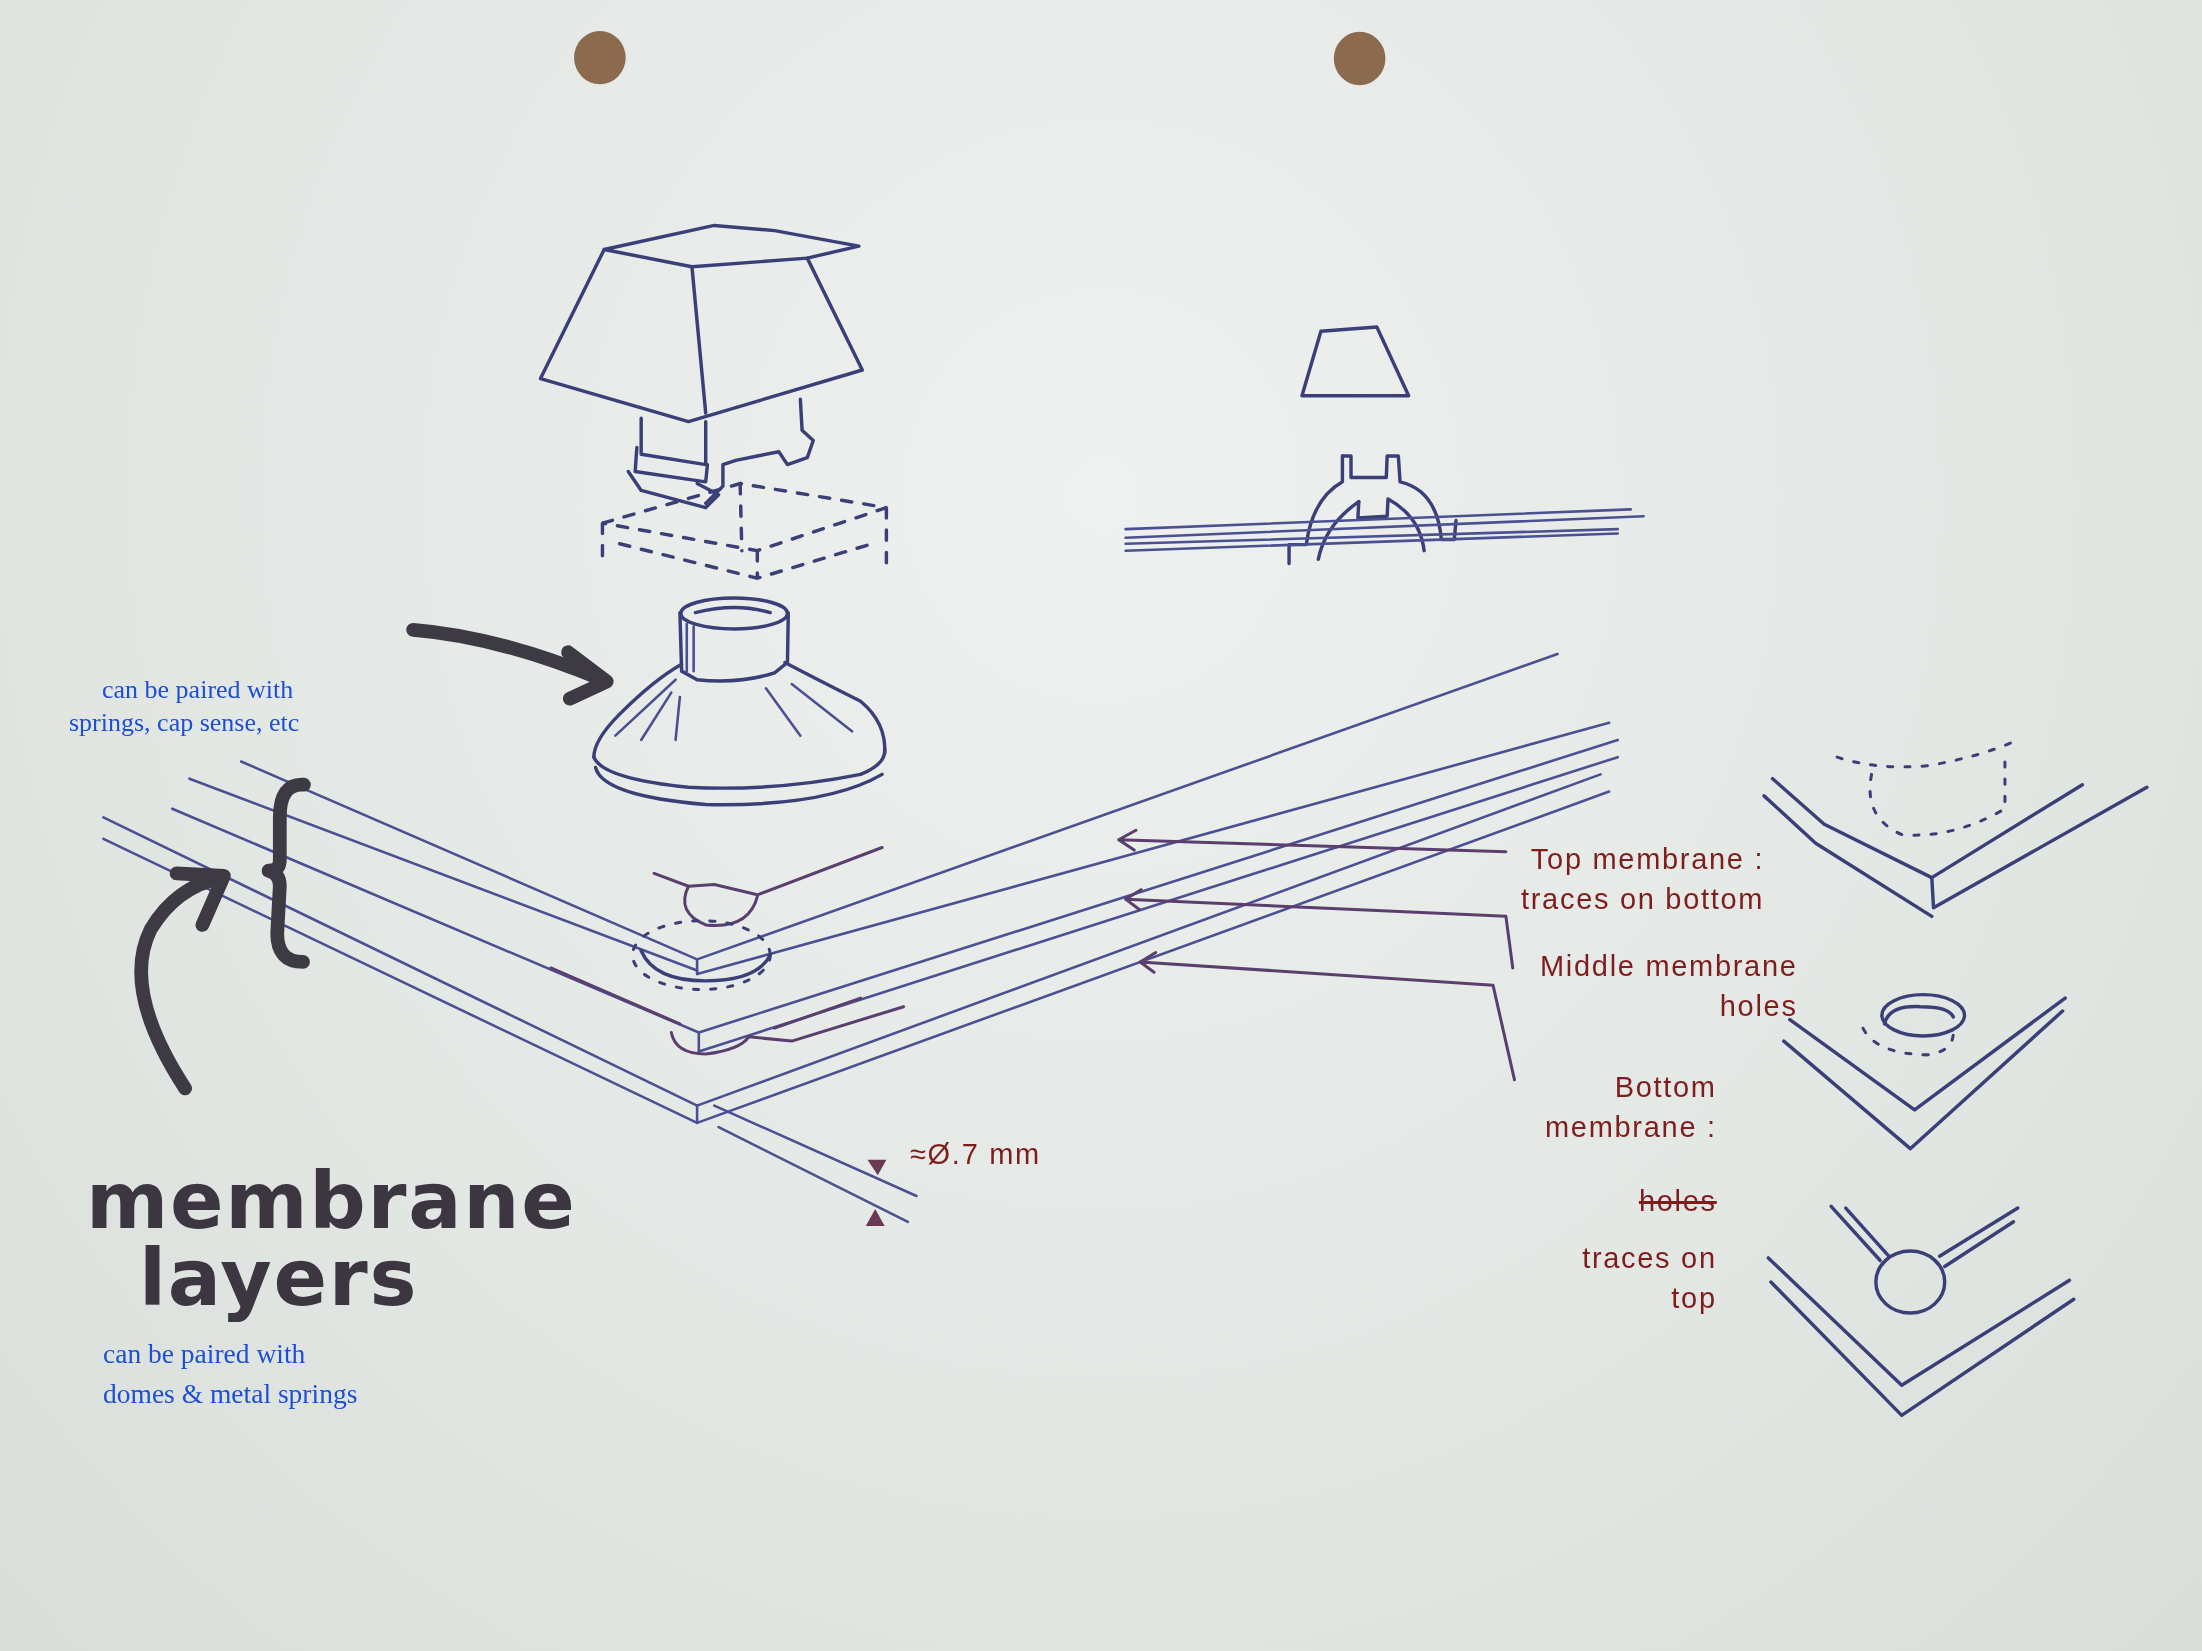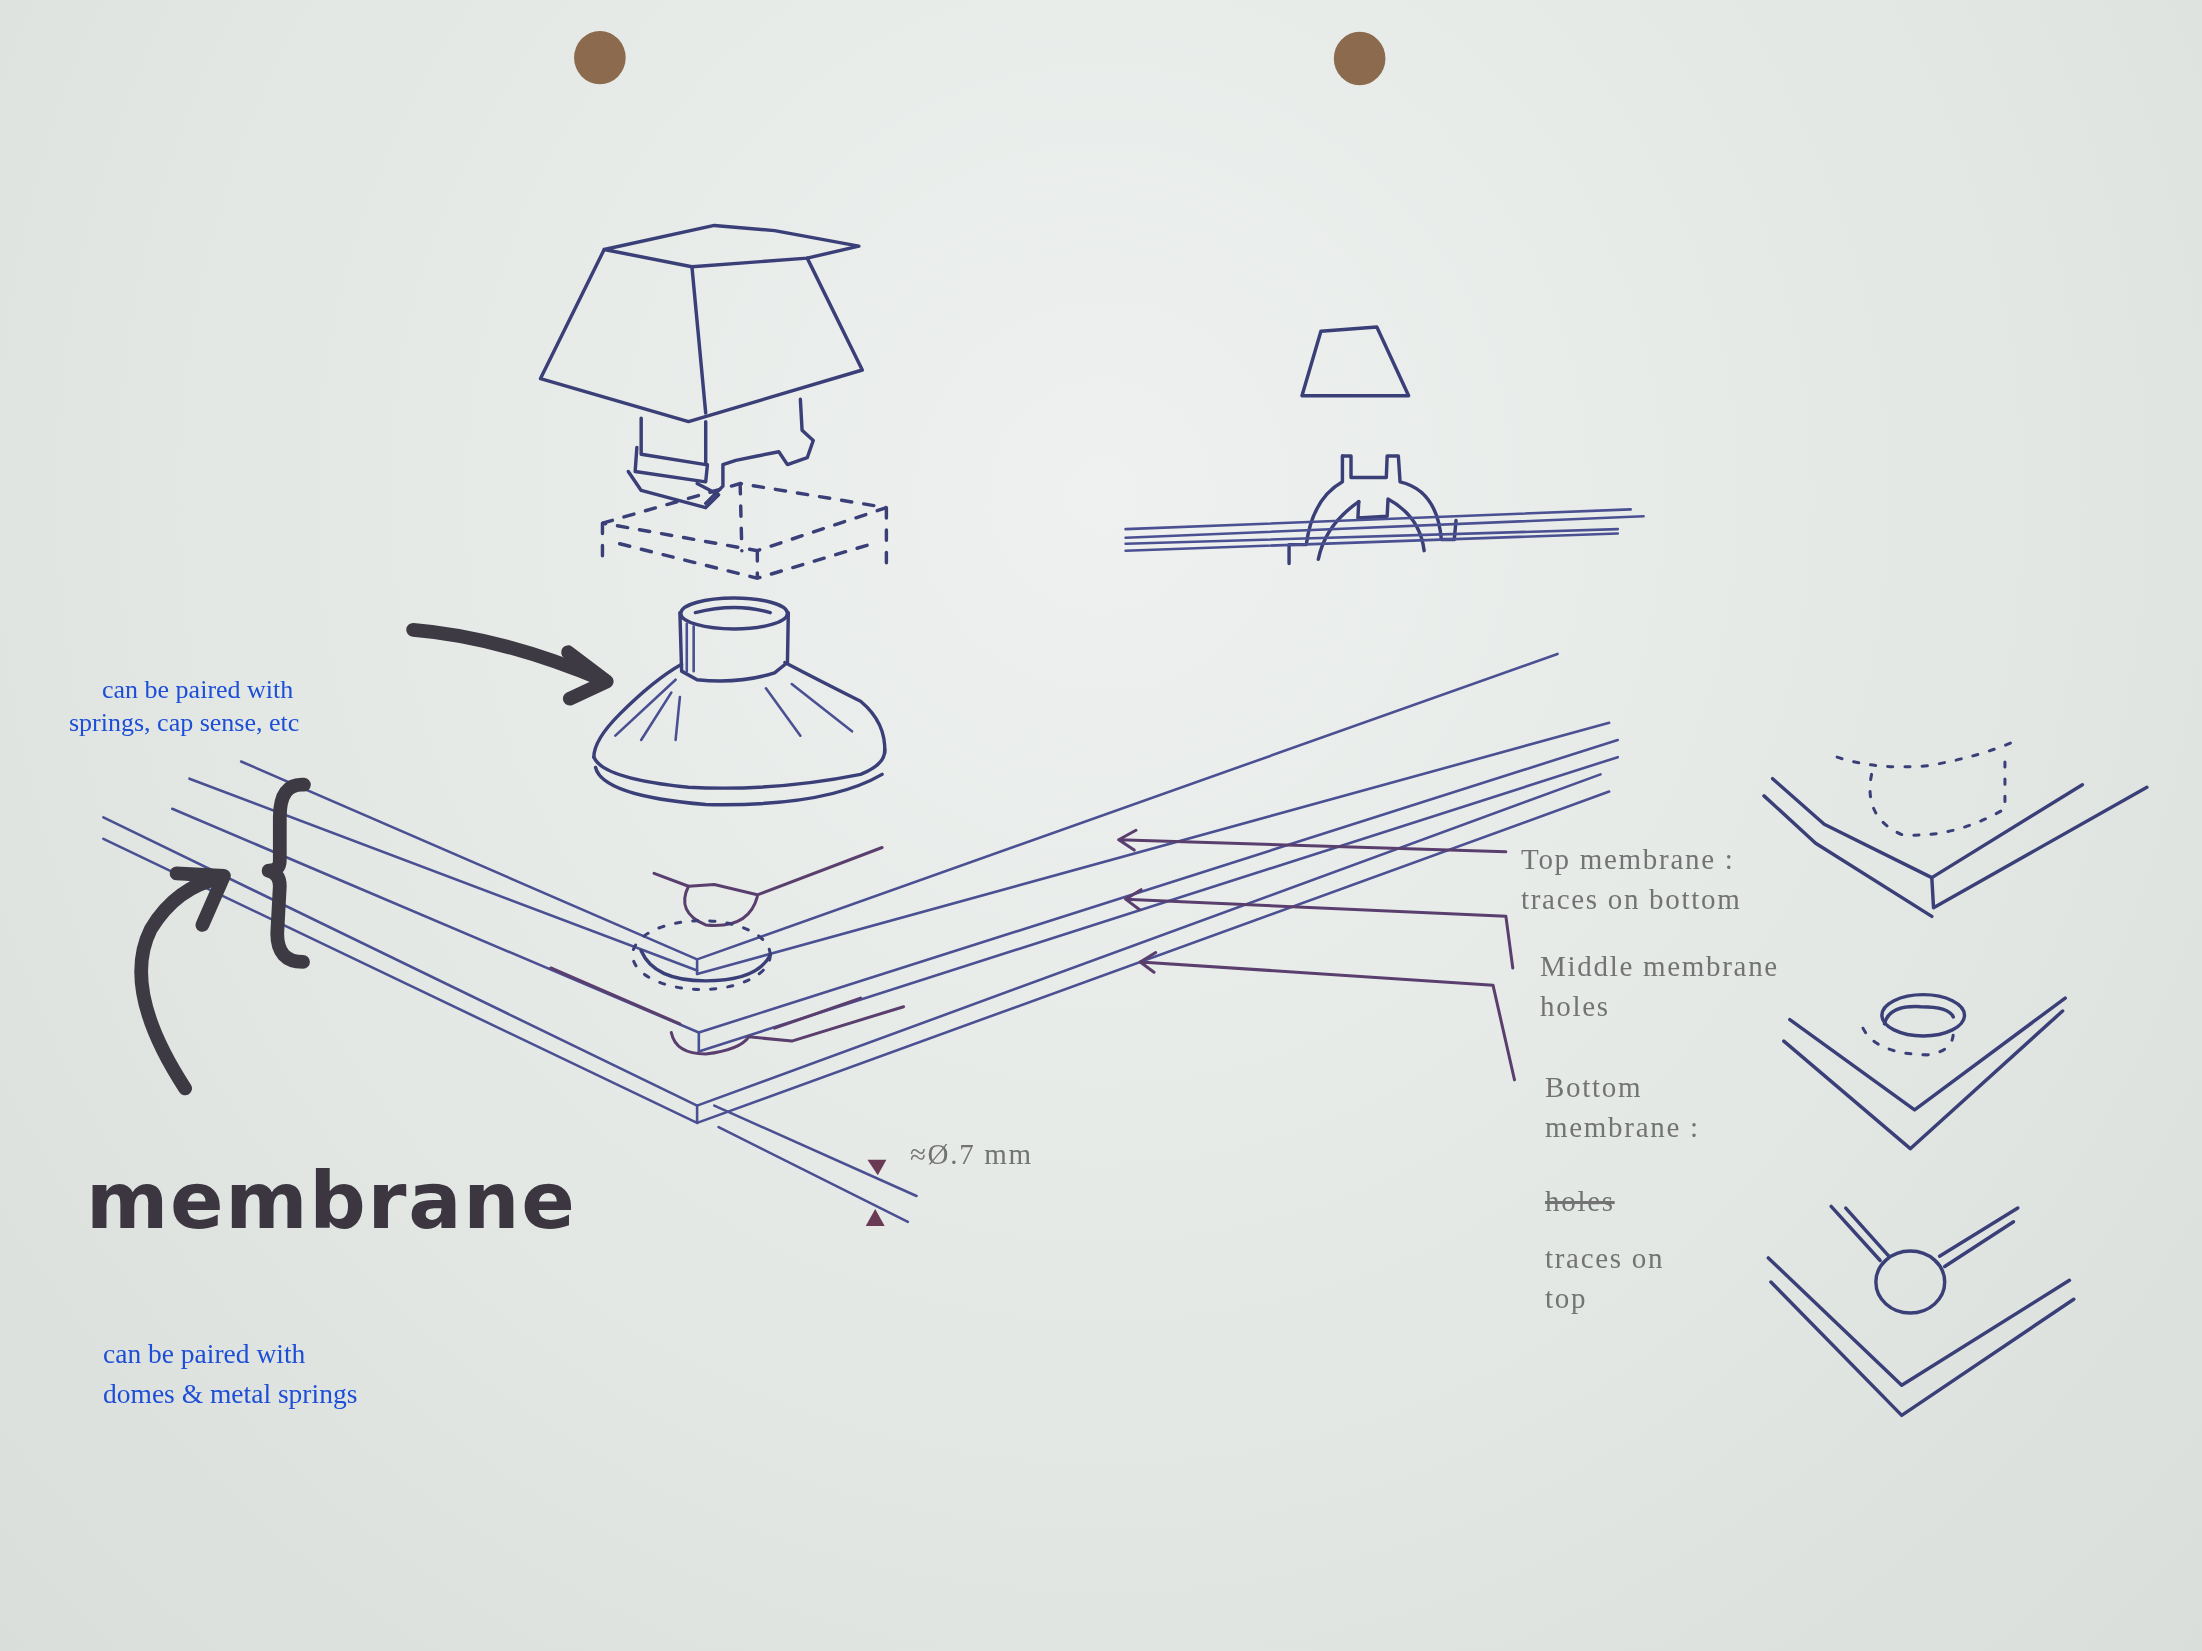--- a/index.html
+++ b/index.html
@@ -26,22 +26,22 @@
     .label { position: absolute; white-space: nowrap; }
     .big {
       font-family: "DejaVu Sans", sans-serif; font-weight: bold;
       color: #3b3640; font-size: 79px; line-height: 79px; letter-spacing: 1.7px;
     }
     .small-dark {
       font-family: Liberation Serif, serif; color: #1d4ed8;
       font-size: 26px; line-height: 33px;
     }
     .note {
-      font-family: Liberation Serif, serif; color: #737373;
-      font-size: 29px; line-height: 40px; letter-spacing: 1.7px;
+      font-family: Liberation Sans, sans-serif; color: #7f1d1d;
+      font-size: 29px; line-height: 40px; letter-spacing: 1.7px; text-align: right;
     }
     .strike { text-decoration: line-through; text-decoration-thickness: 2.6px; }
   </style>
 </head>
 <body>
 
 <div class="paper"></div>
 
 <svg class="drawing" width="2203" height="1652" viewBox="0 0 2560 1920">
 
@@ -173,20 +173,21 @@
 
 <div class="label big" style="left:102px; top:503px;">
 </div>
 <div class="label small-dark" style="left:102px; top:673px;">
   <div style="padding-left:0px;">can be paired with</div>
   <div style="margin-left:-33px;">springs, cap sense, etc</div>
 </div>
 
 <div class="label big" style="left:86px; top:1118px;margin-top:44px;">
   <div>membrane</div>
+  <div style="padding-left:53px; margin-top:-1.7px;">layers</div>
 </div>
 <div class="label small-dark" style="left:103px; top:1334px; font-size:27.5px; line-height:40px;">
   <div>can be paired with</div>
   <div>domes &amp; metal springs</div>
 </div>
 
 <div class="label note" style="left:910px; top:1134px;">≈Ø.7 mm</div>
 
 <div class="label note" style="left:1521px; top:839px;">
   <div>Top membrane :</div>

